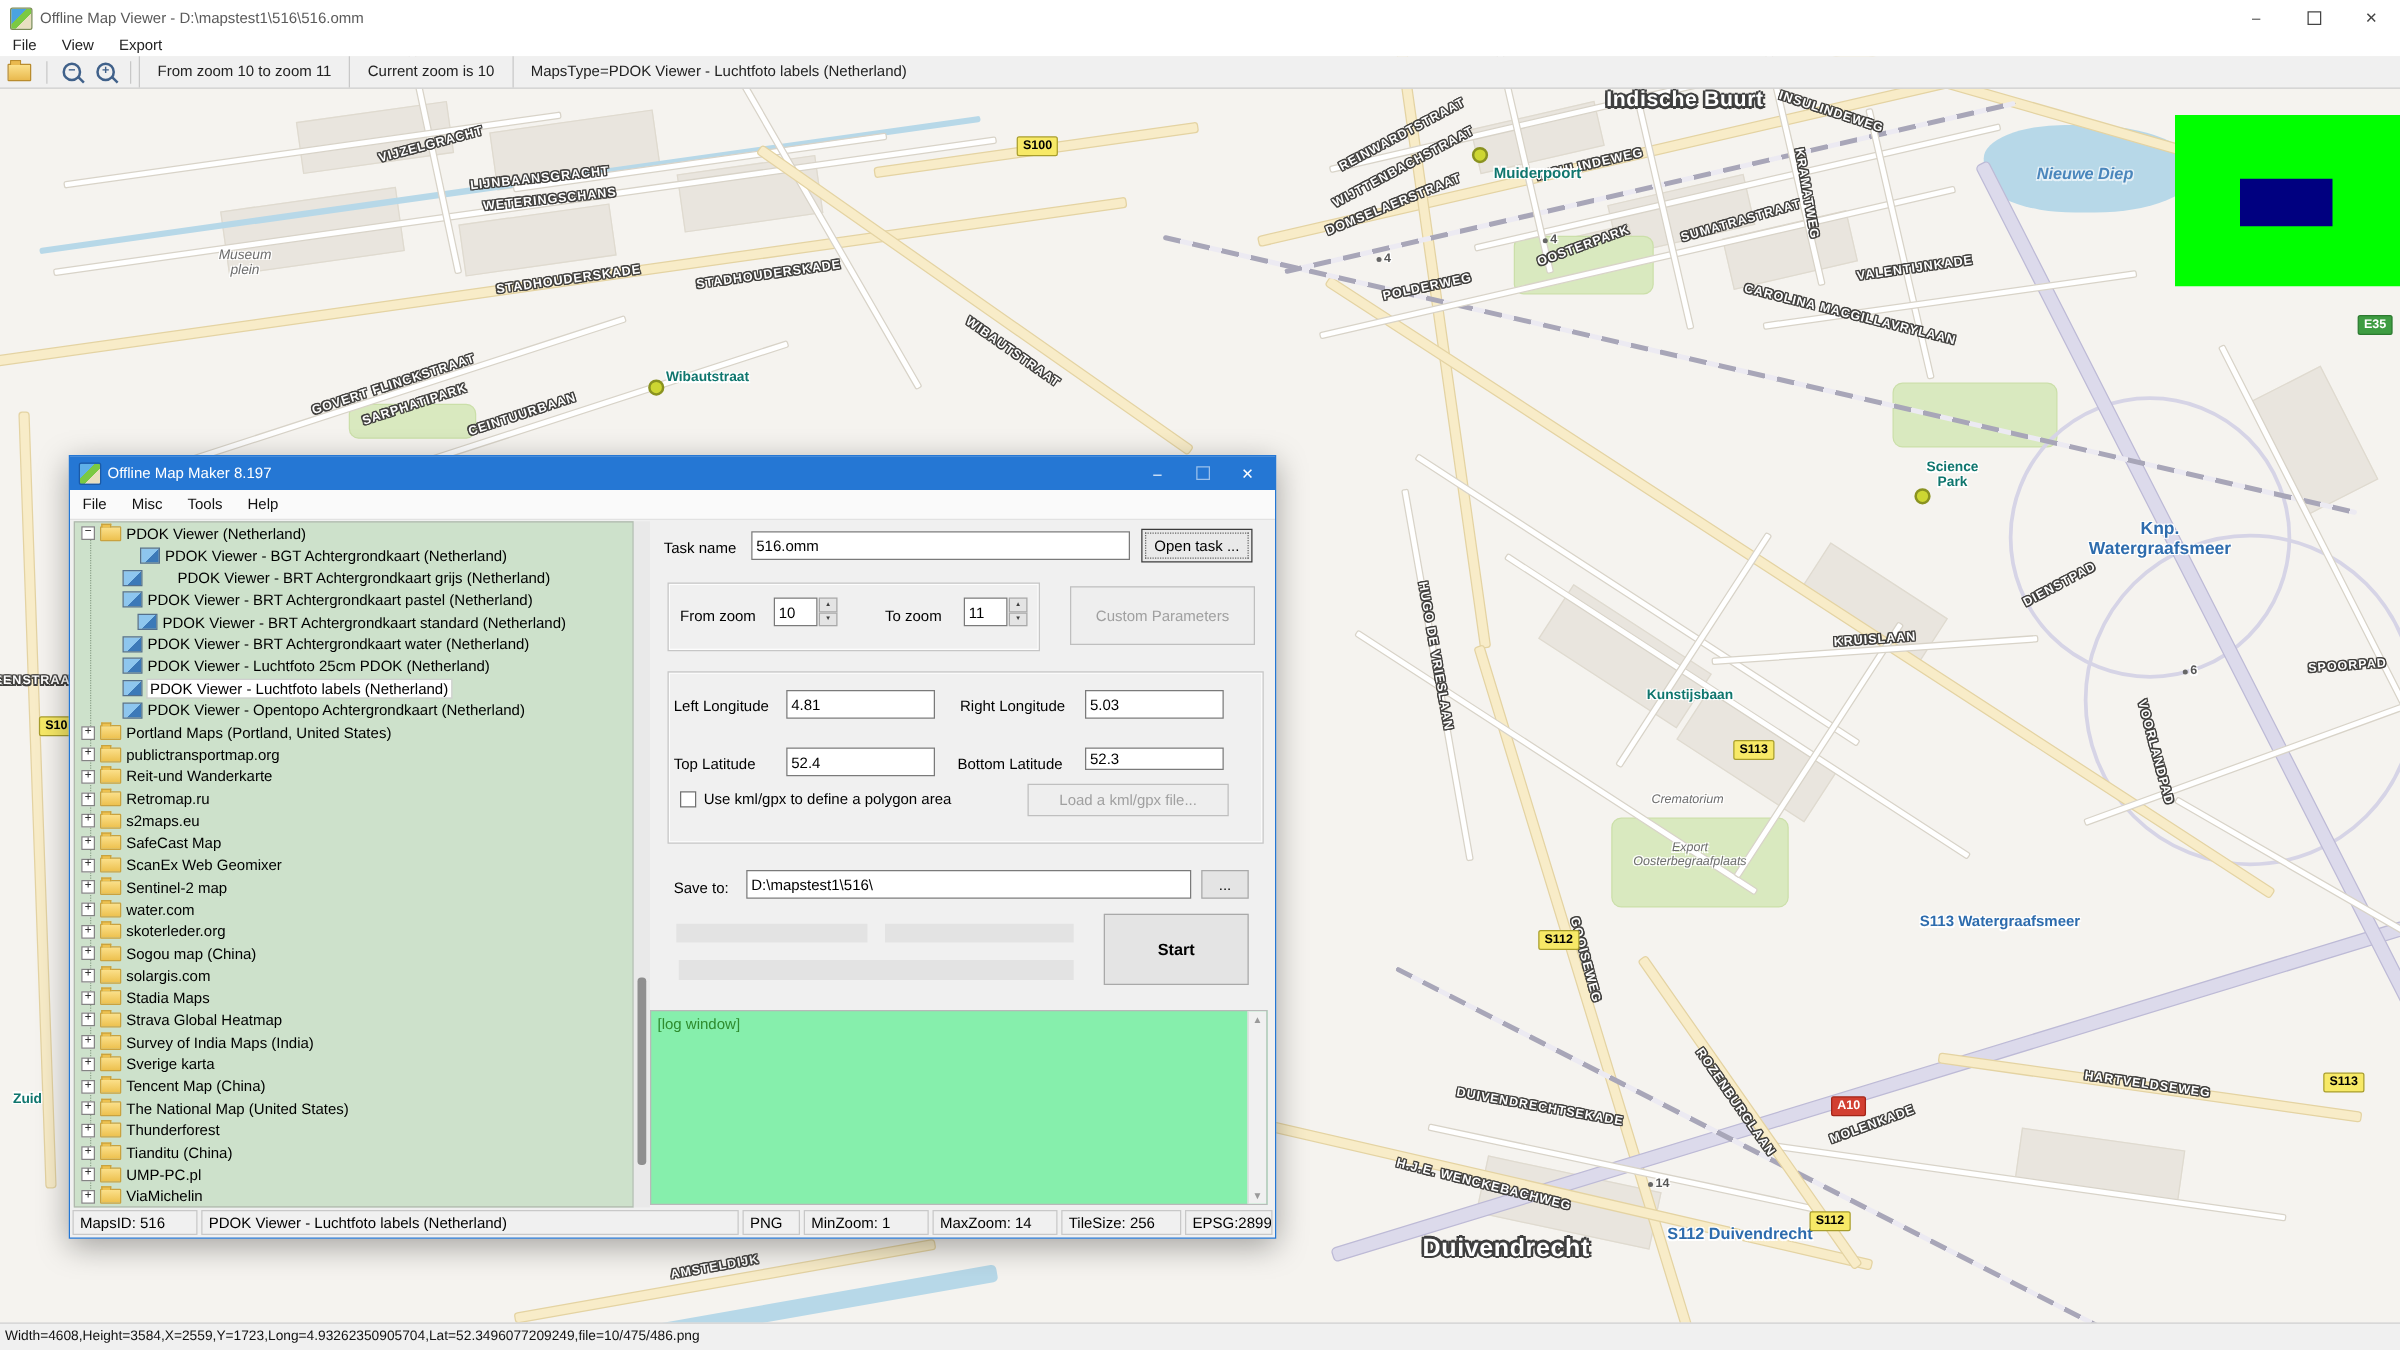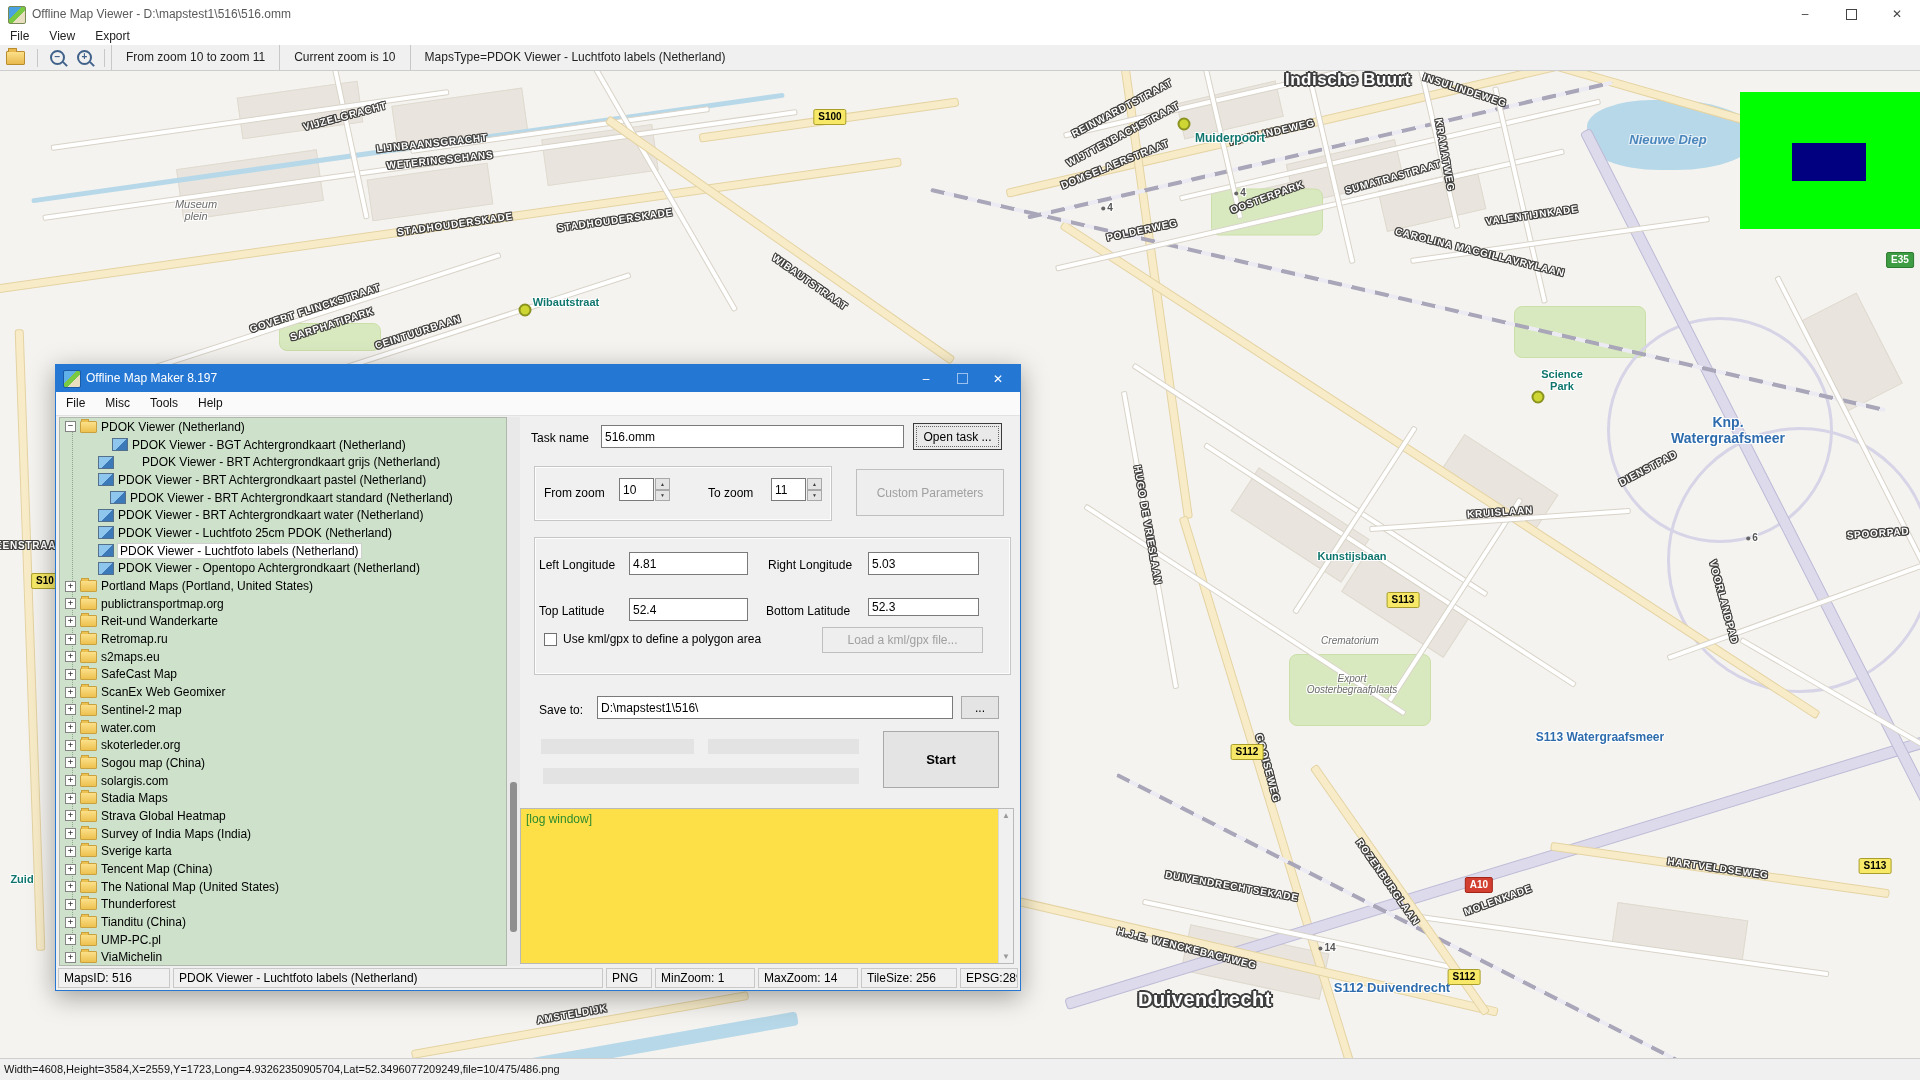--- a/index.html
+++ b/index.html
@@ -94,21 +94,21 @@
   .btn{position:absolute;background:#e4e4e4;border:1px solid #a9a9a9;font-size:12px;color:#000;
     display:flex;align-items:center;justify-content:center;box-sizing:border-box;}
   .btn.focusd{border:1px solid #3c3c3c;outline:1px dotted #666;outline-offset:-4px;background:#e9e9e9;}
   .btn.disabled{color:#a0a0a0;border-color:#bfbfbf;background:#eeeeee;}
   .grp{position:absolute;border:1px solid #c6c6c6;box-shadow:inset 0 0 0 1px #fdfdfd;}
   .spin{position:absolute;width:15px;display:flex;flex-direction:column;}
   .spin div{flex:1;background:#e4e4e4;border:1px solid #a9a9a9;font-size:5px;color:#404040;
     display:flex;align-items:center;justify-content:center;}
   .cbx{position:absolute;width:13px;height:13px;background:#fff;border:1px solid #707070;box-sizing:border-box;}
   .pbar{position:absolute;background:#e3e3e3;}
-  #dlog{position:absolute;left:464px;top:443px;width:494px;height:156px;background:#fde047;
+  #dlog{position:absolute;left:464px;top:443px;width:494px;height:156px;background:#86efac;
     border:1px solid #b9b9b9;box-sizing:border-box;}
   #dlog .ltext{position:absolute;left:5px;top:3px;color:#2e8b2e;font-size:12px;}
   #dlog .lscroll{position:absolute;right:0;top:0;width:14px;height:100%;background:#f0f0f0;border-left:1px solid #d9d9d9;}
   #dlog .lscroll span{position:absolute;left:0;width:14px;font-size:8px;color:#9a9a9a;text-align:center;}
   #dstatus{position:absolute;left:2px;top:603px;width:960px;height:20px;display:flex;gap:3px;}
   .scell{border:1px solid #c8c8c8;background:#f0f0f0;font-size:12px;color:#000;line-height:18px;
     padding:0 5px;box-sizing:border-box;overflow:hidden;white-space:nowrap;}
 </style>
 </head>
 <body>
@@ -499,21 +499,21 @@
 
   <div id="dlog">
     <span class="ltext">[log window]</span>
     <span class="lscroll">
       <span style="top:2px;">▲</span>
       <span style="bottom:2px;">▼</span>
     </span>
   </div>
 
   <div id="dstatus">
-      <span class="scell" style="width: 112px;">MapsID: 516</span>
+      <span class="scell" style="width: 100px;">MapsID: 516</span>
       <span class="scell" style="width: 430px;">PDOK Viewer - Luchtfoto labels (Netherland)</span>
       <span class="scell" style="width: 46px;">PNG</span>
       <span class="scell" style="width: 100px;">MinZoom: 1</span>
       <span class="scell" style="width: 100px;">MaxZoom: 14</span>
       <span class="scell" style="width: 96px;">TileSize: 256</span>
       <span class="scell" style="flex: 1 1 0%;">EPSG:28992</span>
     </div>
 </div>
 
 </body></html>

